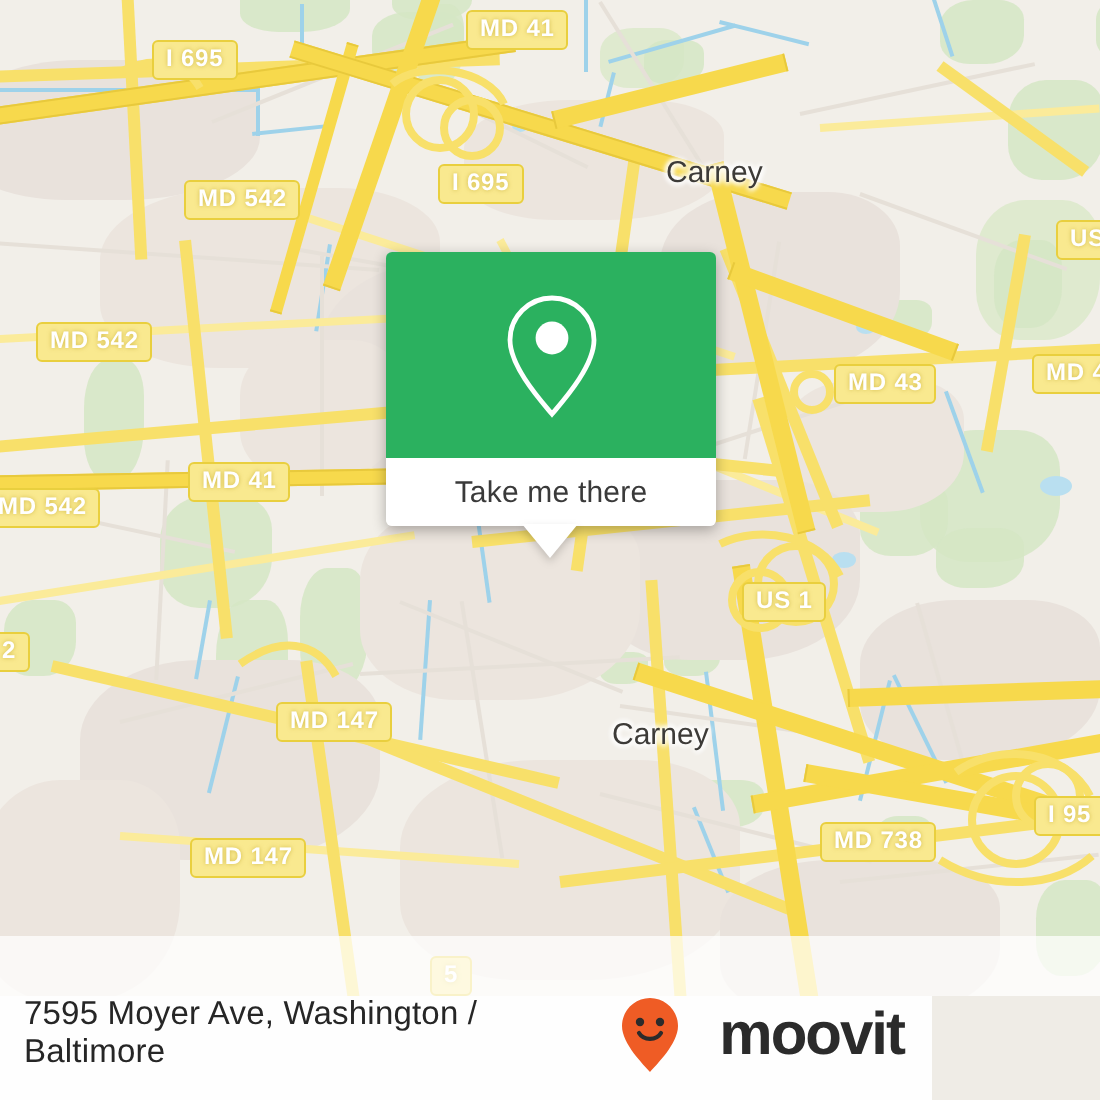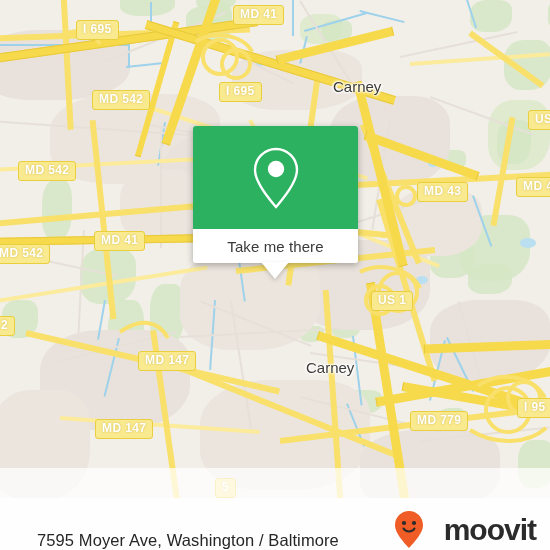--- a/index.html
+++ b/index.html
@@ -41,22 +41,22 @@
   #card-top{position:absolute;left:0;top:0;width:165px;height:103px;background:#2bb15f;
     border-radius:3px 3px 0 0;display:flex;align-items:center;justify-content:center;}
   #card-bottom{position:absolute;left:0;top:103px;width:165px;height:34px;background:#fff;
     border-radius:0 0 3px 3px;display:flex;align-items:center;justify-content:center;text-align:right;}
   #card-label{font-size:15px;color:#3a3a3a;letter-spacing:.1px;}
   #card-tip{position:absolute;left:68px;top:136px;width:0;height:0;
     border-left:14px solid transparent;border-right:14px solid transparent;border-top:17px solid #fff;
     filter:drop-shadow(0 2px 2px rgba(0,0,0,.18));}
 
   
-  #footer{position:absolute;left:0;top:498px;width:550px;height:52px;background:rgba(255,255,255,.93);
-    display:flex;align-items:flex-end;justify-content:space-between;box-sizing:border-box;padding:0 14px 0 37px;}
+  #footer{position:absolute;left:0;top:498px;width:466px;height:52px;background:rgba(255,255,255,.93);
+    display:flex;align-items:flex-start;justify-content:space-between;box-sizing:border-box;padding:0 14px 0 12px;}
   #footer-address{font-size:16.5px;color:#262626;letter-spacing:.1px;}
   #brand{display:flex;align-items:center;gap:19px;}
   #brand-name{font-size:30px;font-weight:bold;color:#2b2b2b;letter-spacing:-1px;line-height:30px;}
 </style>
 </head>
 <body>
 
 <div id="app">
 
   <div id="map">
@@ -218,21 +218,21 @@
     <div class="shield" style="left:528px;top:110px;">US 1</div>
     <div class="shield" style="left:18px;top:161px;">MD 542</div>
     <div class="shield" style="left:417px;top:182px;">MD 43</div>
     <div class="shield" style="left:516px;top:177px;">MD 43</div>
     <div class="shield" style="left:94px;top:231px;">MD 41</div>
     <div class="shield" style="left:-8px;top:244px;">MD 542</div>
     <div class="shield" style="left:371px;top:291px;">US 1</div>
     <div class="shield" style="left:-6px;top:316px;">2</div>
     <div class="shield" style="left:138px;top:351px;">MD 147</div>
     <div class="shield" style="left:95px;top:419px;">MD 147</div>
-    <div class="shield" style="left:410px;top:411px;">MD 779</div>
+    <div class="shield" style="left:410px;top:411px;">MD 738</div>
     <div class="shield" style="left:517px;top:398px;">I 95</div>
     <div class="shield" style="left:215px;top:478px;">5</div>
 
     <div id="attrib-strip"></div>
   </div>
 
   <div id="card">
     <div id="card-top">
       <svg width="54" height="66" viewBox="0 0 54 66">
         <path d="M27 4 C15.4 4 6 13.4 6 25 C6 38.5 22 56 27 62 C32 56 48 38.5 48 25 C48 13.4 38.6 4 27 4 Z" fill="none" stroke="#ffffff" stroke-width="2.4"></path>

